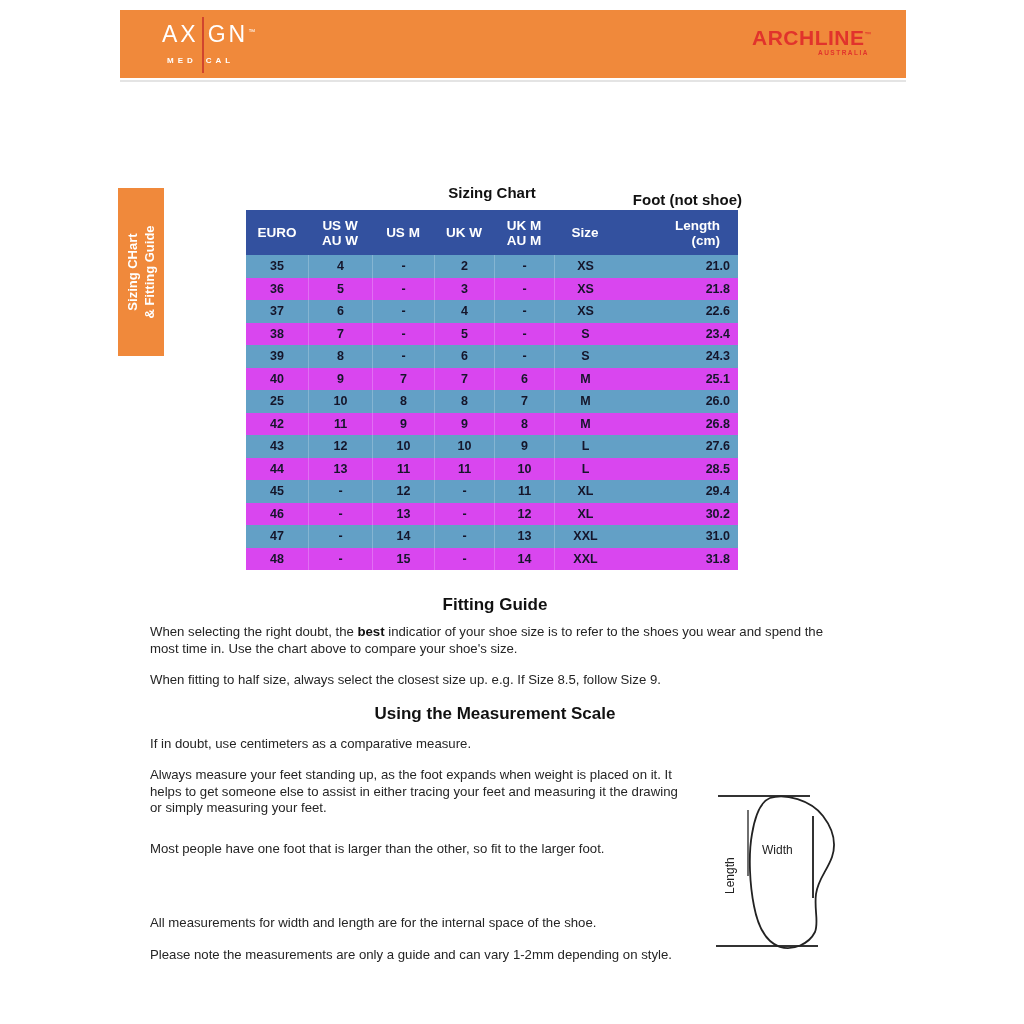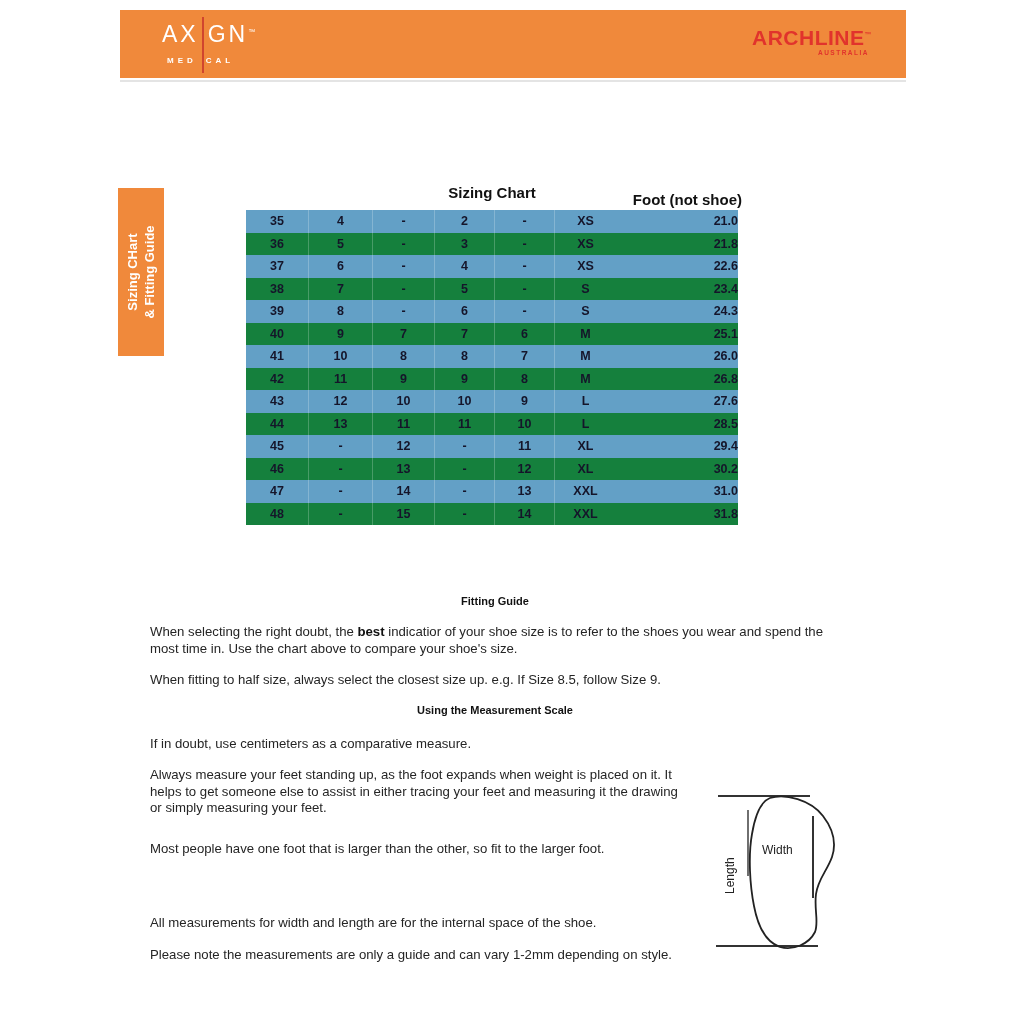--- a/index.html
+++ b/index.html
@@ -40,28 +40,28 @@
              font-size:15px;font-weight:bold;color:#111;}
 
   .sizing-table{left:246px;top:210px;width:492px;}
   .thead-row,.trow{display:grid;grid-template-columns:62px 64px 62px 60px 60px 62px 122px;}
   .thead-row{background:#33519F;height:45px;}
   .th{color:#fff;font-size:13.5px;font-weight:bold;display:flex;align-items:center;
       justify-content:center;text-align:center;white-space:pre-line;line-height:15px;}
   .th.c6{justify-content:flex-end;text-align:right;padding-right:18px;}
   .trow{height:22.5px;text-align:right;}
   .trow.dark{background:#63A0C6;}
-  .trow.light{background:#15803d;}
+  .trow.light{background:#d946ef;}
   .tcell{display:flex;align-items:center;justify-content:center;
          font-size:12.5px;font-weight:bold;color:#15152A;border-left:1px solid rgba(255,255,255,0.22);}
   .tcell:first-child{border-left:none;}
-  .tcell.c6{justify-content:flex-end;padding-right:0;border-left:none;}
-
-  
-  .sec-heading{left:150px;width:690px;text-align:center;font-size:11px;font-weight:bold;color:#111;}
+  .tcell.c6{justify-content:flex-end;padding-right:8px;border-left:none;}
+
+  
+  .sec-heading{left:150px;width:690px;text-align:center;font-size:17px;font-weight:bold;color:#111;}
   .para{left:150px;font-size:13.2px;line-height:16.5px;color:#252525;}
   .para b{font-weight:bold;color:#111;}
 
   
   .foot-diagram{left:710px;top:786px;width:170px;height:170px;}
   .foot-diagram text{font-family:"Liberation Sans",sans-serif;font-size:12px;fill:#222;}
 </style>
 </head>
 <body>
 
@@ -82,20 +82,32 @@
   <div class="side-tab-text">
     <div>Sizing CHart</div>
     <div>&amp; Fitting Guide</div>
   </div>
 </div>
 
 <div class="abs chart-title">Sizing Chart</div>
 <div class="abs foot-note">Foot (not shoe)</div>
 
 <div class="abs sizing-table">
+  <div class="thead-row">
+    <div class="th c0">EURO</div>
+    <div class="th c1">US W
+AU W</div>
+    <div class="th c2">US M</div>
+    <div class="th c3">UK W</div>
+    <div class="th c4">UK M
+AU M</div>
+    <div class="th c5">Size</div>
+    <div class="th c6">Length
+(cm)</div>
+  </div>
   <div id="table-body">
       <div class="trow dark">
         <div class="tcell c0">35</div>
         <div class="tcell c1">4</div>
         <div class="tcell c2">-</div>
         <div class="tcell c3">2</div>
         <div class="tcell c4">-</div>
         <div class="tcell c5">XS</div>
         <div class="tcell c6">21.0</div>
       </div>
@@ -138,21 +150,21 @@
       <div class="trow light">
         <div class="tcell c0">40</div>
         <div class="tcell c1">9</div>
         <div class="tcell c2">7</div>
         <div class="tcell c3">7</div>
         <div class="tcell c4">6</div>
         <div class="tcell c5">M</div>
         <div class="tcell c6">25.1</div>
       </div>
       <div class="trow dark">
-        <div class="tcell c0">41</div>
+        <div class="tcell c0">25</div>
         <div class="tcell c1">10</div>
         <div class="tcell c2">8</div>
         <div class="tcell c3">8</div>
         <div class="tcell c4">7</div>
         <div class="tcell c5">M</div>
         <div class="tcell c6">26.0</div>
       </div>
       <div class="trow light">
         <div class="tcell c0">42</div>
         <div class="tcell c1">11</div>

